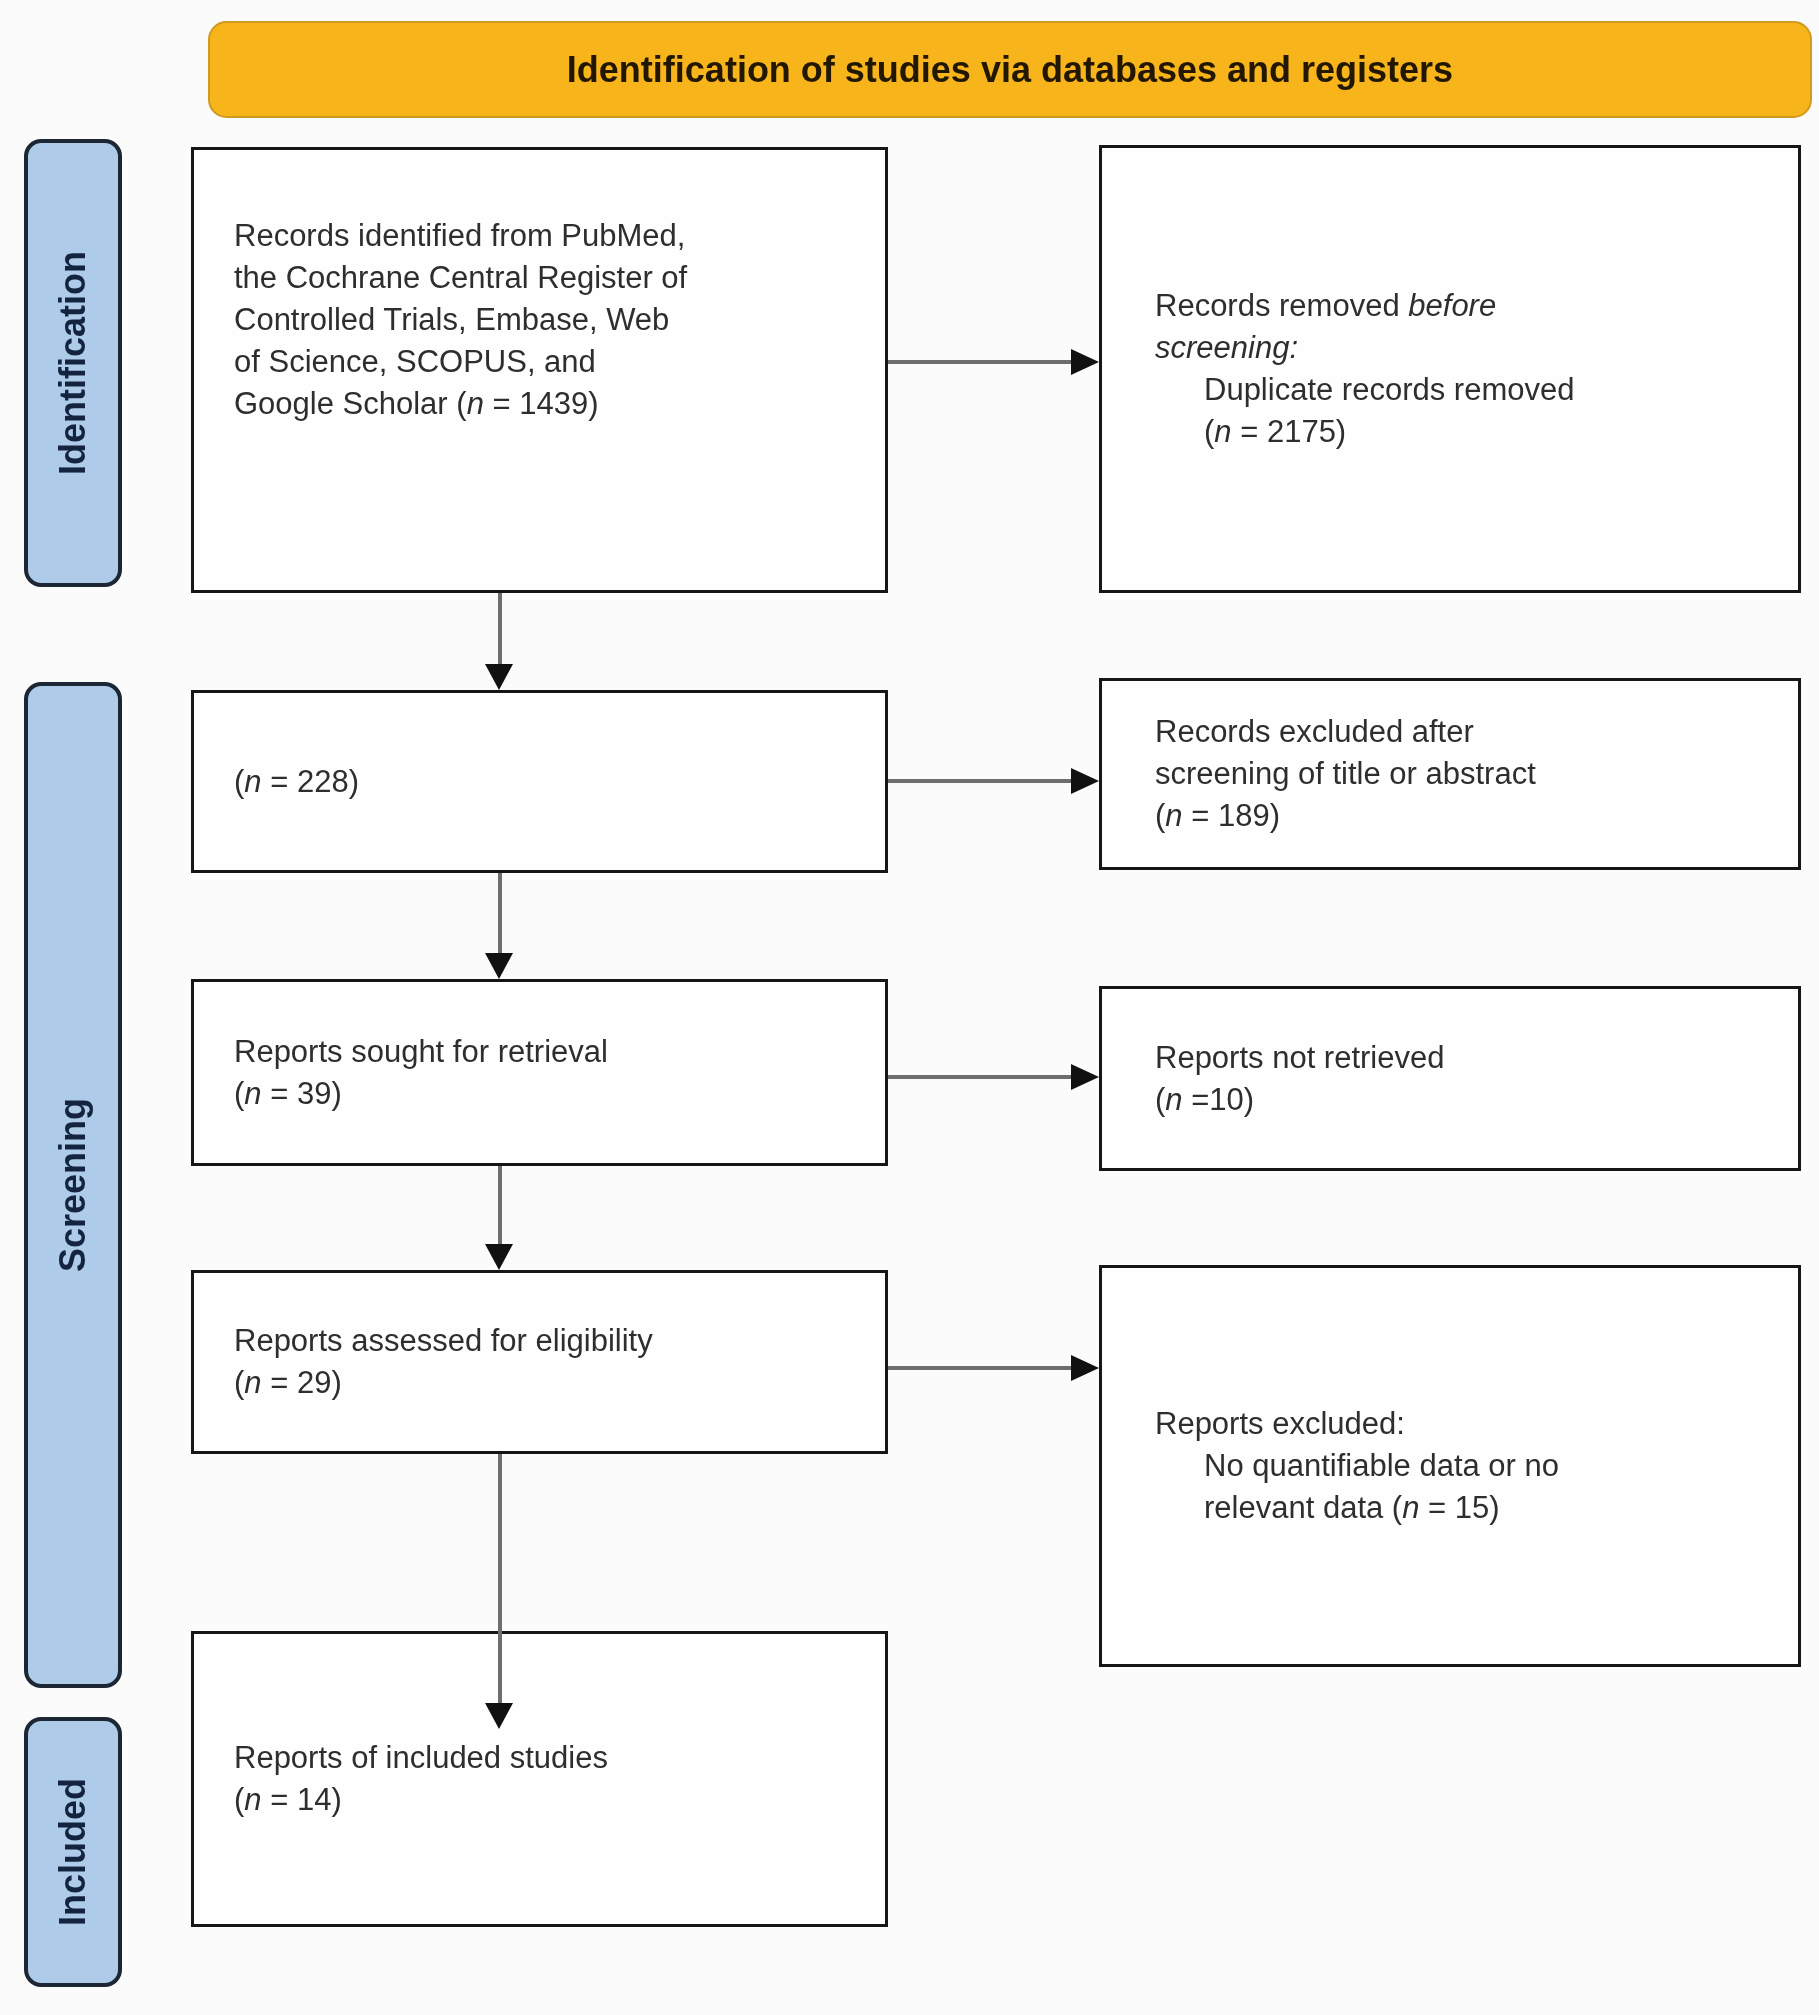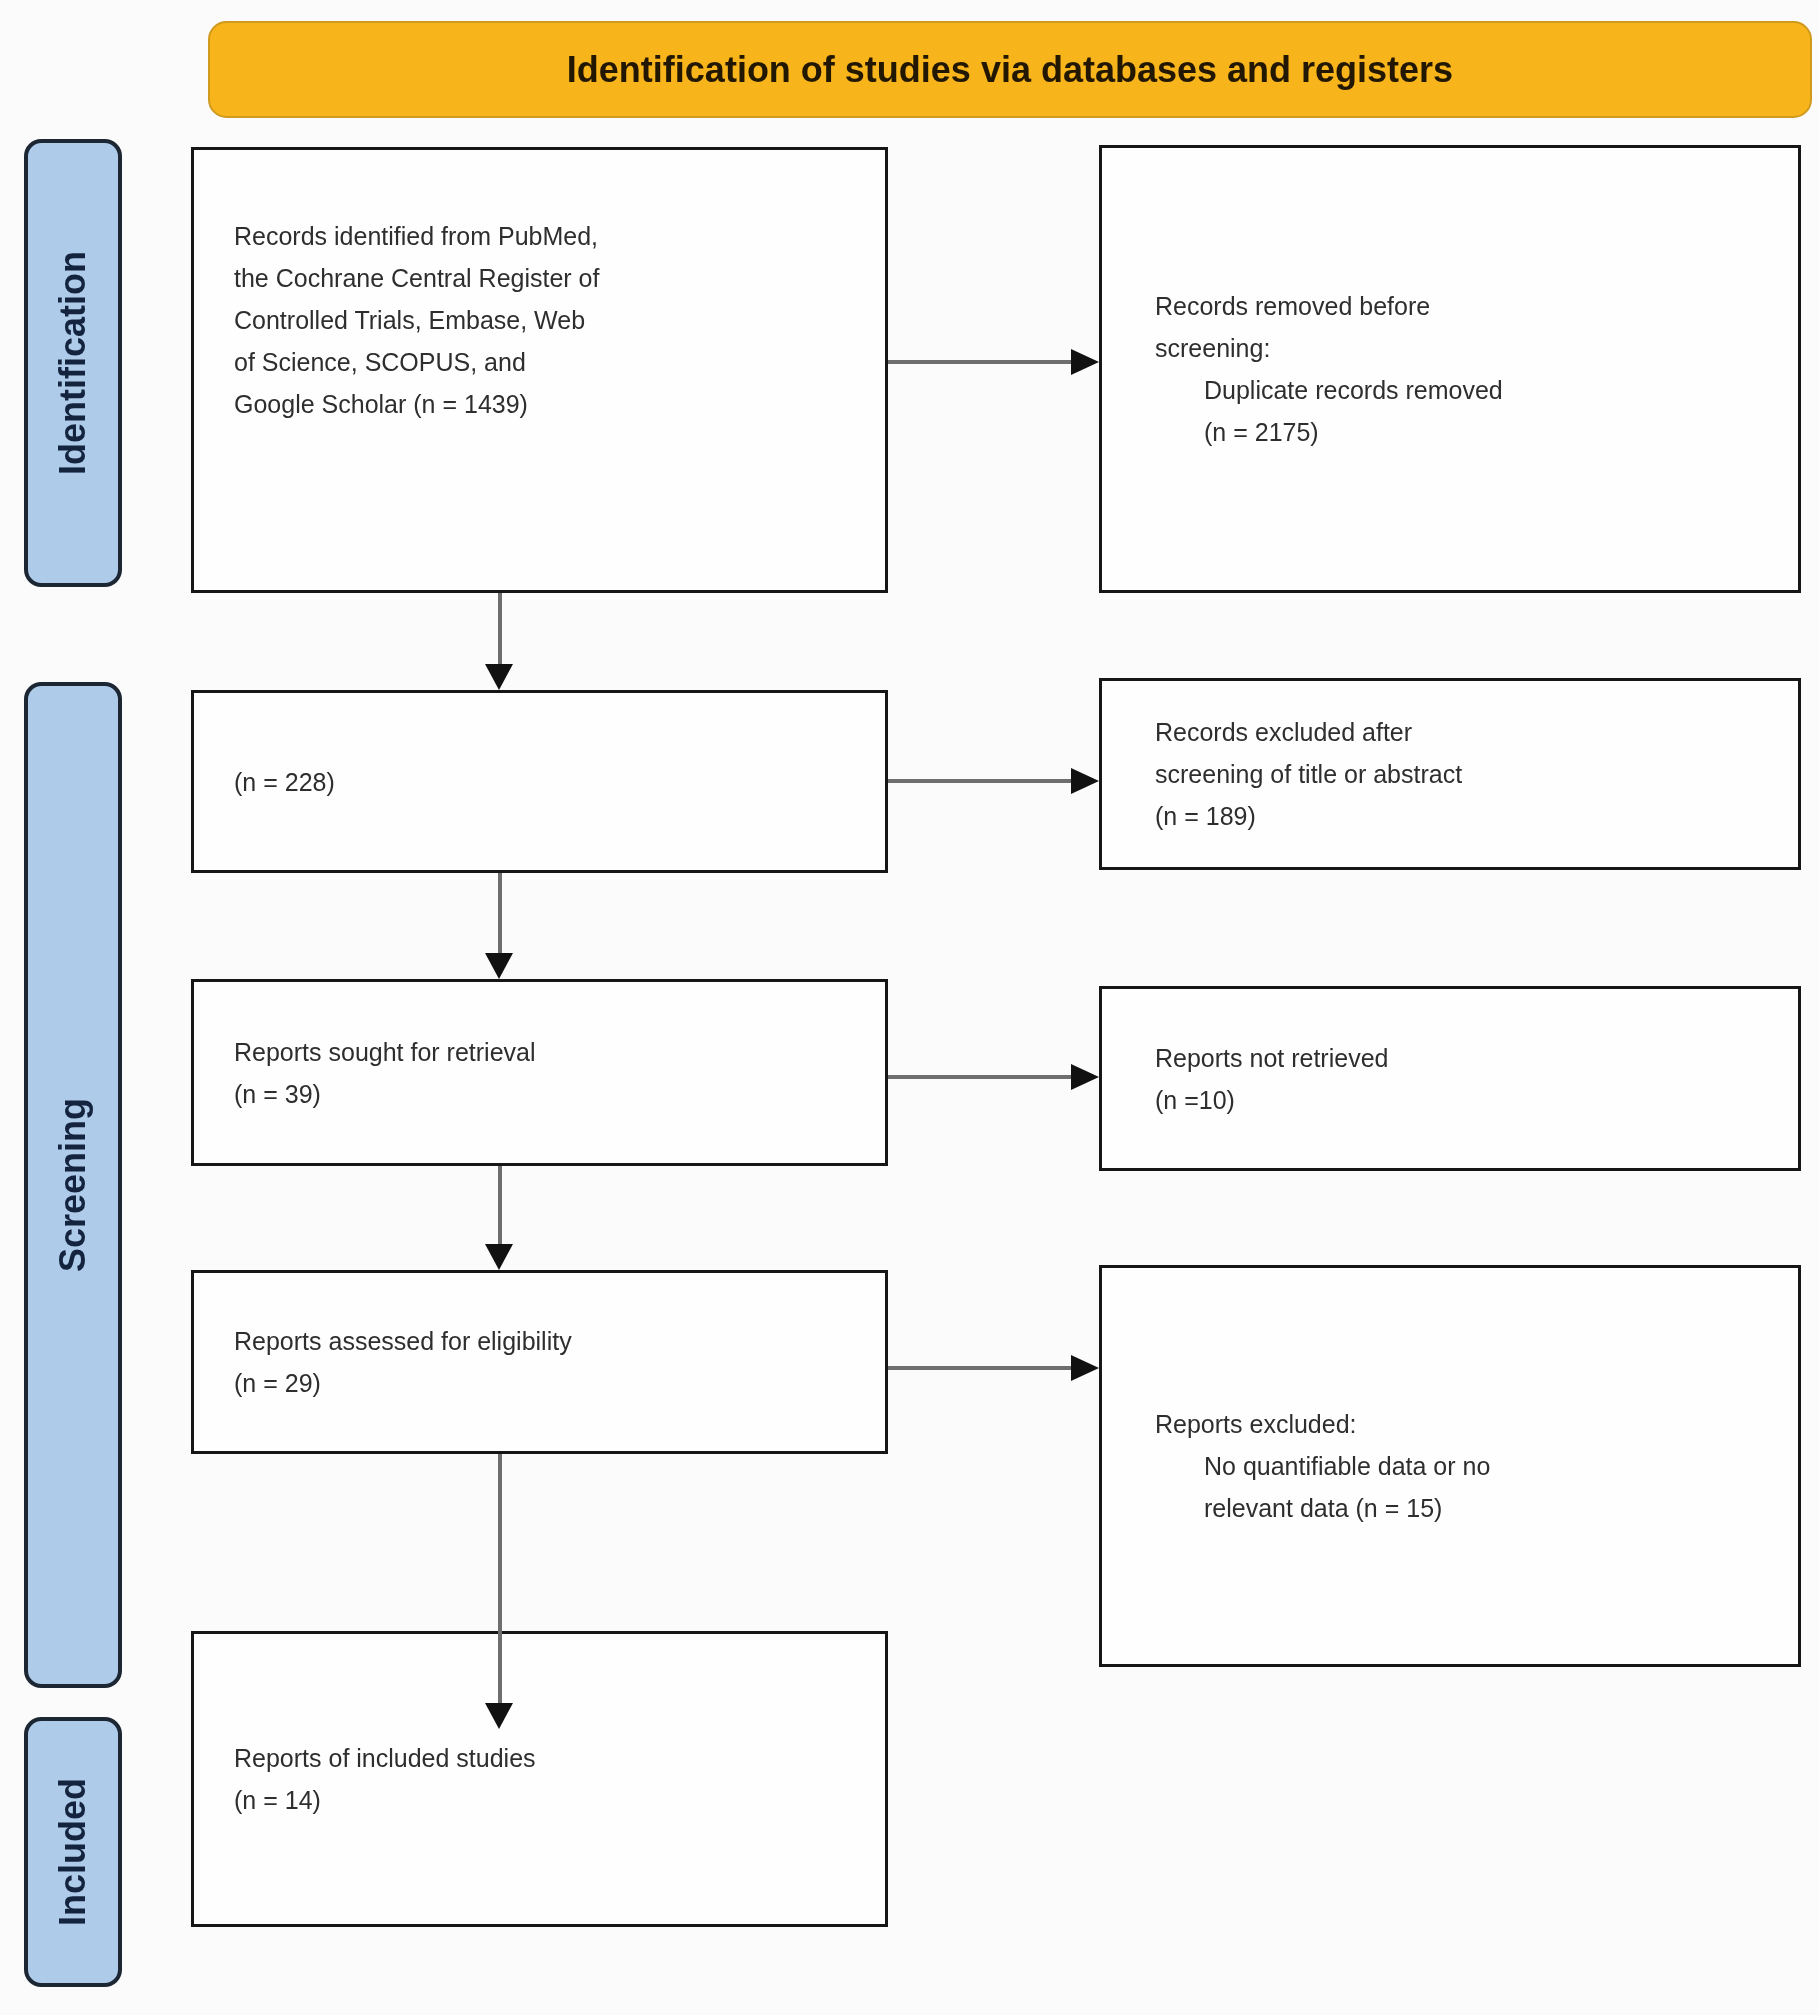--- a/index.html
+++ b/index.html
@@ -42,37 +42,37 @@
   }
   #s-identification{top:139px;height:448px;}
   #s-screening{top:682px;height:1006px;}
   #s-included{top:1717px;height:270px;}
 
   
   .box{
     position:absolute;background:var(--box-fill);
     border:3.3px solid var(--box-border);box-sizing:border-box;
     display:flex;flex-direction:column;justify-content:center;
-    font-size:25px;line-height:42px;color:var(--body-text);
+    font-size:31px;line-height:42px;color:var(--body-text);
   }
   .col-left{left:191px;width:697px;padding:0 20px 0 40px;}
   .col-right{left:1099px;width:702px;padding:0 20px 0 53px;}
   #b-identified{top:147px;height:446px;padding-bottom:100px;}
   #b-removed{top:145px;height:448px;}
   #b-screened{top:690px;height:183px;}
   #b-excluded-screening{top:678px;height:192px;}
   #b-sought{top:979px;height:187px;}
   #b-not-retrieved{top:986px;height:185px;}
   #b-assessed{top:1270px;height:184px;}
   #b-excluded-reports{top:1265px;height:402px;}
   #b-included{top:1631px;height:296px;}
 
   .tline{white-space:nowrap;}
   .tline.indent{margin-left:49px;}
-  .it{}
+  .it{font-style:italic;}
 
   
   .harrow{position:absolute;left:888px;width:211px;height:26.6px;}
   .harrow .line{position:absolute;left:0;right:25px;top:11.3px;height:4px;background:var(--arrow-line);}
   .harrow .head{position:absolute;right:0;top:0;width:0;height:0;
     border-top:13.3px solid transparent;border-bottom:13.3px solid transparent;
     border-left:28px solid var(--arrow-head);}
   #h1{top:349px;} #h2{top:768px;} #h3{top:1064px;} #h4{top:1355px;}
 
   .varrow{position:absolute;left:485px;width:29px;}

